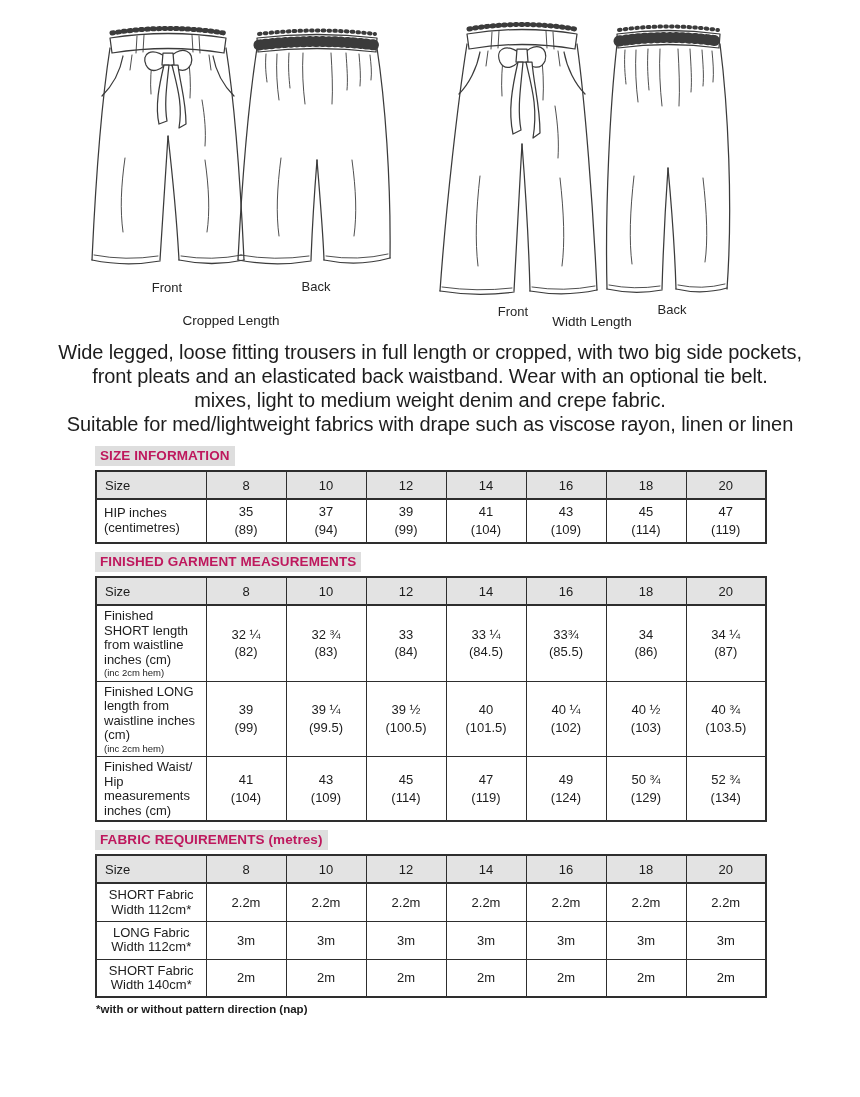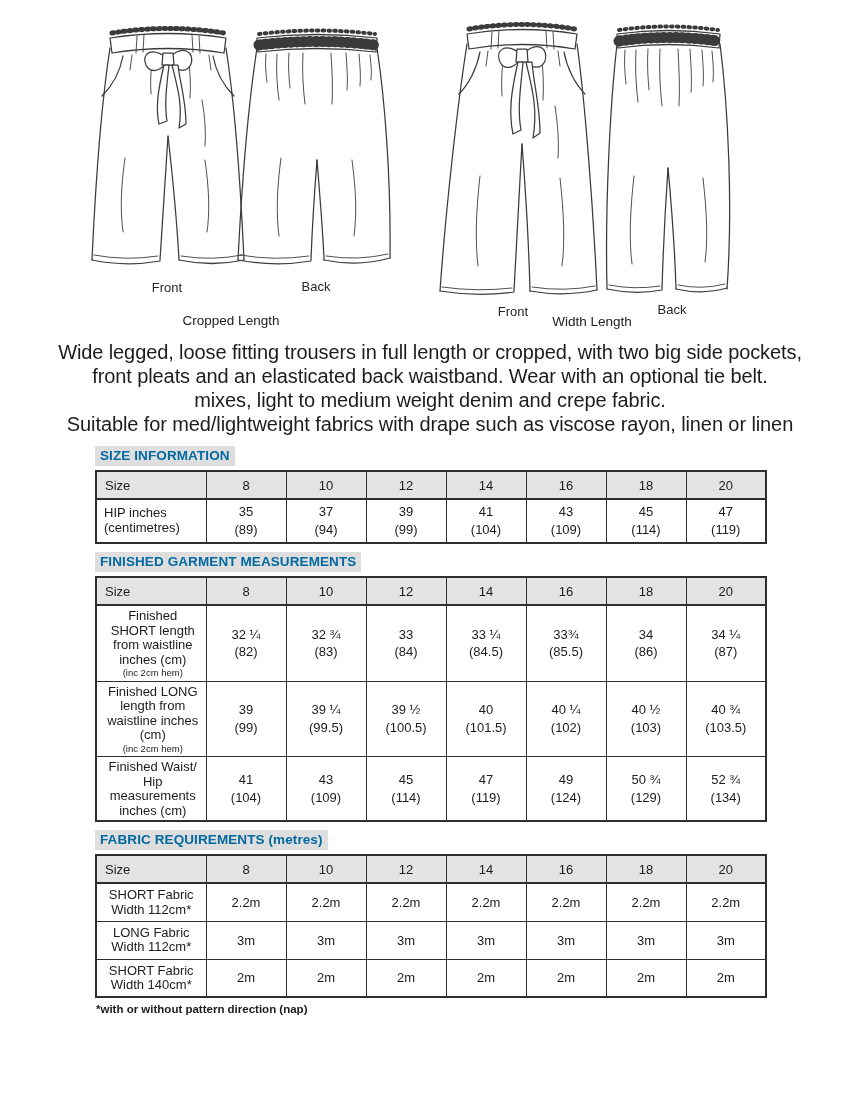--- a/index.html
+++ b/index.html
@@ -9,36 +9,36 @@
   }
   
   .illustrations{position:relative;height:332px;}
   .illu-svg{position:absolute;}
   .illu-label{position:absolute;transform:translateX(-50%);font-size:13px;font-weight:500;color:#262626;white-space:nowrap;}
   .illu-caption{position:absolute;transform:translateX(-50%);font-size:13.5px;font-weight:500;color:#222;white-space:nowrap;}
   
   .description{margin-top:8px;text-align:center;font-size:20px;line-height:24px;font-weight:500;color:#1d1d1d;letter-spacing:-0.1px;}
   
   .content{margin-left:95px;width:670px;}
-  .section-heading{display:inline-block;background:#dedede;color:#0369a1;font-weight:700;font-size:13.5px;line-height:18px;padding:1px 5px;letter-spacing:0.1px;}
+  .section-heading{display:inline-block;background:#dedede;color:#be185d;font-weight:700;font-size:13.5px;line-height:18px;padding:1px 5px;letter-spacing:0.1px;}
   .section{margin-top:8px;}
   .section:first-child{margin-top:0;}
   table{border-collapse:collapse;width:670px;table-layout:fixed;margin-top:4px;border:2px solid #2e2e2e;}
   th,td{border:1px solid #2e2e2e;font-size:13px;color:#1c1c1c;}
   thead th{background:#e3e3e3;font-weight:500;height:24px;border-bottom:2px solid #2e2e2e;text-align:center;}
   thead th.first{text-align:left;padding-left:8px;}
   td.rowlabel{text-align:left;padding:2px 4px 2px 7px;line-height:1.12;font-weight:500;white-space:pre-line;vertical-align:middle;}
   td.value{text-align:center;white-space:pre-line;line-height:1.35;font-weight:500;vertical-align:middle;}
   .note{display:block;font-size:9.5px;font-weight:500;margin-top:1px;line-height:1.1;}
   .center-labels td.rowlabel{text-align:center;padding-left:2px;padding-right:2px;}
   .t0 tbody tr{height:44px;}
   .t1 tbody tr:nth-child(1){height:71px;}
   .t1 tbody tr:nth-child(2){height:66px;}
   .t1 tbody tr:nth-child(3){height:58px;padding-left:28px;}
-  .t1 td.rowlabel{vertical-align:top;padding-top:3px;text-align:center;}
+  .t1 td.rowlabel{vertical-align:top;padding-top:3px;}
   .t2 tbody tr{height:38px;}
   
   .footnote{margin:5px 0 0 1px;font-size:11.5px;font-weight:700;color:#1c1c1c;}
   svg .ln{stroke:#3b3b3b;fill:none;stroke-width:1.25;stroke-linecap:round;stroke-linejoin:round;}
   svg .thin{stroke-width:0.9;}
   svg .fillw{fill:#ffffff;}
 </style>
 </head>
 <body>
 

